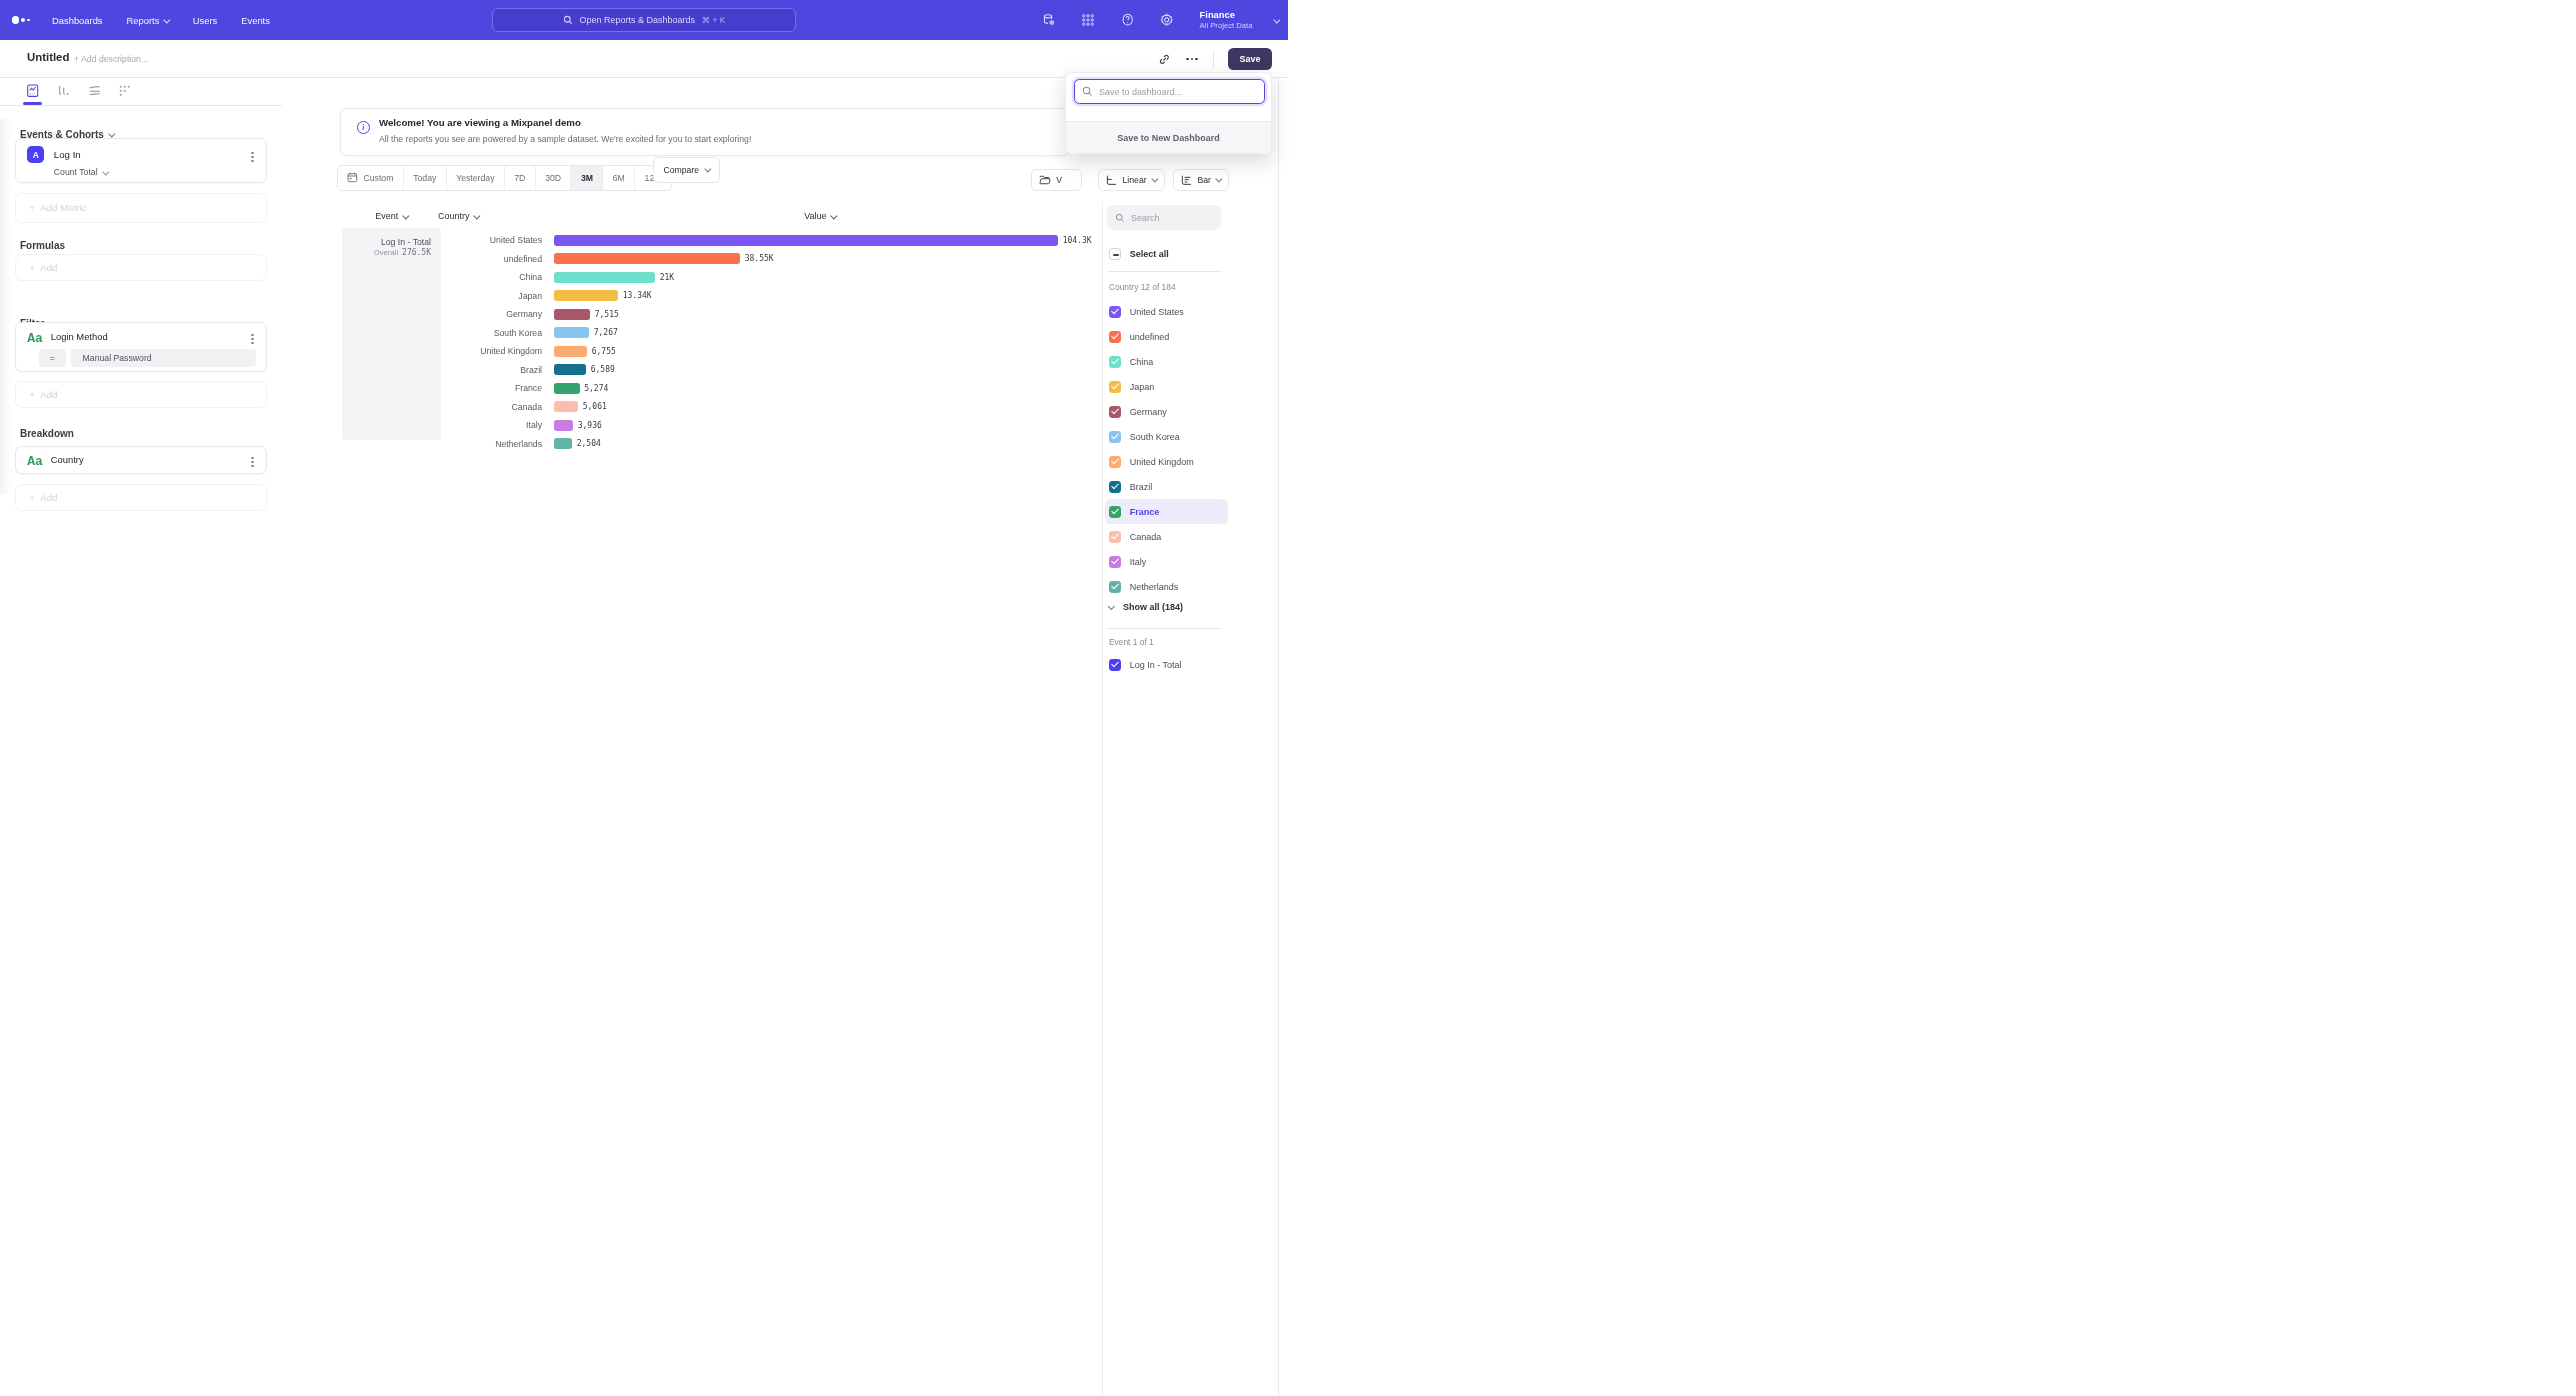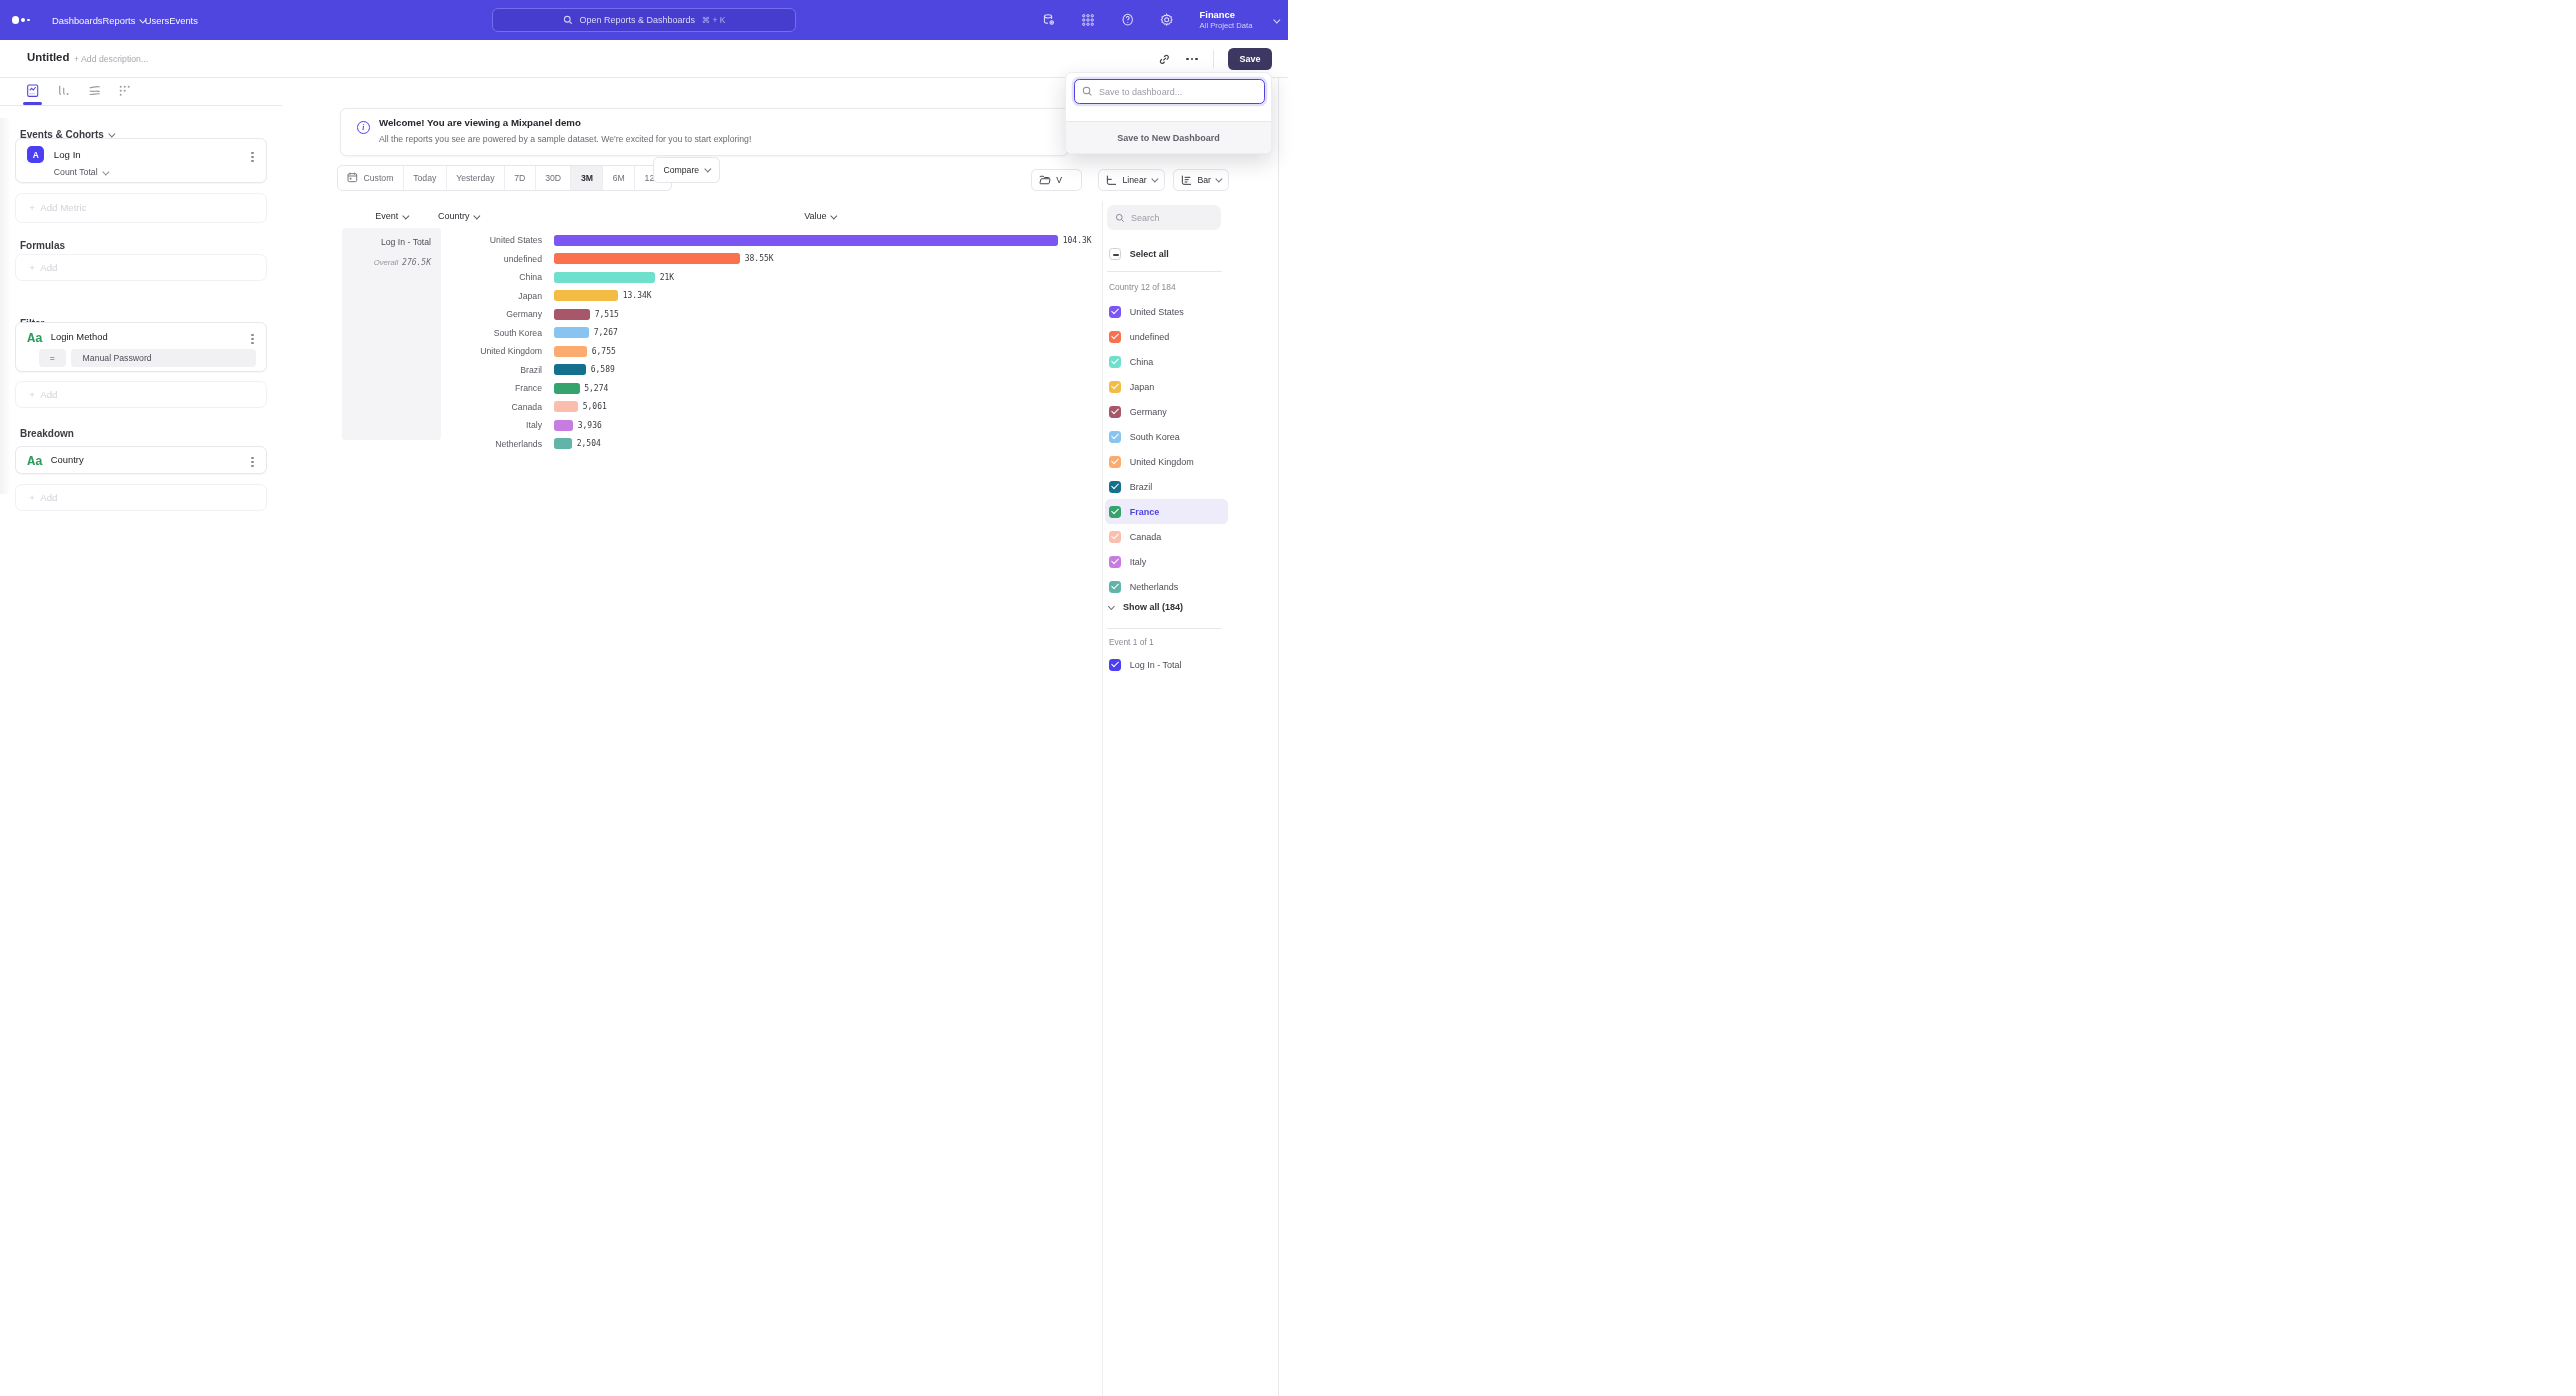--- a/index.html
+++ b/index.html
@@ -5,21 +5,21 @@
   * { margin:0; padding:0; box-sizing:border-box; }
   html,body { width:1288px; height:698px; overflow:hidden; background:#fff;
     font-family:"Liberation Sans", sans-serif; -webkit-font-smoothing:antialiased; }
   .mono { font-family:"DejaVu Sans Mono", monospace; }
 
   
   .topnav { position:absolute; left:0; top:0; width:1288px; height:40px; background:#4f45df; z-index:30; }
   .logo { position:absolute; left:12px; top:0; height:40px; display:flex; align-items:center; gap:2px; }
   .logo i { background:#fff; border-radius:50%; display:block; }
   .logo .d1{ width:7.4px; height:7.4px; } .logo .d2{ width:4px; height:4px; } .logo .d3{ width:2.7px; height:2.7px; }
-  .navitems { position:absolute; left:52px; top:0; height:40px; display:flex; align-items:center; }
+  .navitems { position:absolute; left:52px; top:0; height:40px; display:flex; align-items:center; gap:24px; }
   .navitem { color:rgba(255,255,255,.96); font-size:9.4px; display:flex; align-items:center; gap:4.7px; cursor:pointer; }
   .chev { width:4.7px; height:4.7px; border-right:1.1px solid currentColor; border-bottom:1.1px solid currentColor;
           transform:rotate(45deg) translateY(-0.7px); display:inline-block; }
   .navsearch { position:absolute; left:50%; transform:translateX(-50%); top:8px; width:304px; height:24px;
     background:#463dce; border:0.7px solid #766df0; border-radius:6px; display:flex; align-items:center;
     justify-content:center; gap:6.7px; color:#dcdaf9; font-size:9px; cursor:text; }
   .navsearch .kbd { color:#b3aef2; font-size:8.4px; }
   .navright { position:absolute; right:9.4px; top:0; height:40px; display:flex; align-items:center; gap:26px; }
   .navicon { width:13.4px; height:13.4px; display:flex; align-items:center; justify-content:center; color:#e3e1fb; cursor:pointer; }
   .project { display:flex; align-items:center; gap:17.4px; cursor:pointer; }
@@ -92,21 +92,21 @@
   .viewbtn { position:absolute; top:91px; height:21.5px; border:0.7px solid #e5e5ea; border-radius:5.4px;
     background:#fff; display:flex; align-items:center; gap:5.4px; padding:0 7.4px; font-size:8.7px;
     color:#2c2c33; cursor:pointer; }
 
   .colhead { position:absolute; top:133px; font-size:9px; font-weight:500; color:#2e2e35;
     display:flex; align-items:center; gap:4.7px; justify-content:center; cursor:pointer; }
   .colhead .chev { color:#55555e; }
   .eventcard { position:absolute; left:60px; top:150px; width:99px; height:212px; background:#f4f4f6;
     border-radius:3.4px; text-align:right; padding:9.4px 10px 0 0; }
   .eventcard .t1 { font-size:8.7px; color:#4e4e57; }
-  .eventcard .t2 { margin-top:11px; font-size:7.7px; color:#9595a0;font-style:italic; }
+  .eventcard .t2 { margin-top:1px; font-size:7.7px; color:#9595a0; }
   .eventcard .t2 b { font-weight:400; color:#70707b; font-size:8px; margin-left:4px; }
 
   .rows { position:absolute; left:0; top:153px; right:0; }
   .crow { display:flex; align-items:center; height:18.5px; }
   .clabel { width:260px; text-align:right; font-size:8.7px; color:#5a5a63; flex:none; }
   .cbar { height:10.7px; border-radius:2.7px; margin-left:12px; flex:none; }
   .cval { margin-left:4.7px; font-size:8px; color:#3a3a40; }
 
   
   .panel { position:absolute; left:820px; top:123px; bottom:0; width:176px; border-left:0.7px solid #ececf1; background:#fff; }

